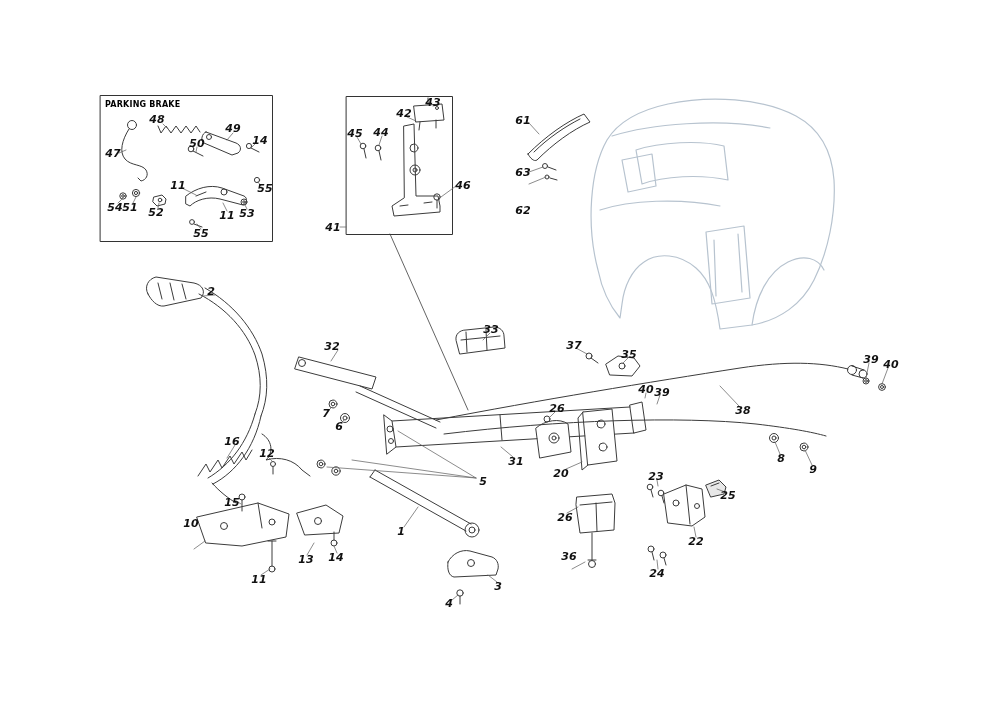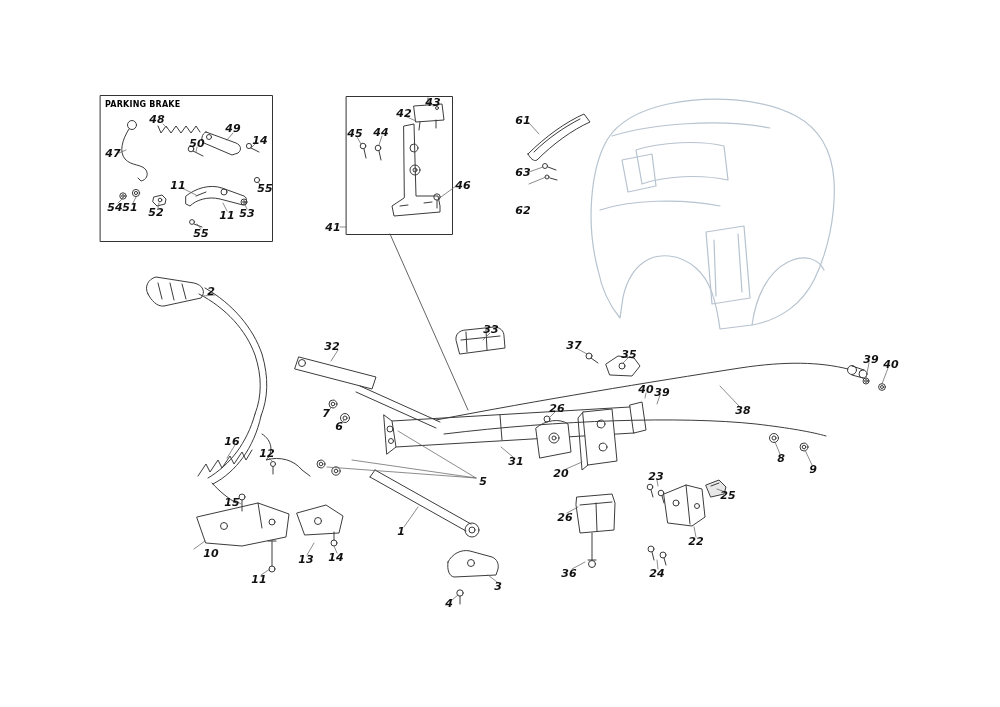--- a/index.html
+++ b/index.html
@@ -253,27 +253,27 @@
       <span class="callout" style="left: 339px; top: 426px;">6</span>
       <span class="callout" style="left: 557px; top: 408px;">26</span>
       <span class="callout" style="left: 232px; top: 441px;">16</span>
       <span class="callout" style="left: 267px; top: 453px;">12</span>
       <span class="callout" style="left: 516px; top: 461px; text-align: center;">31</span>
       <span class="callout" style="left: 561px; top: 473px;">20</span>
       <span class="callout" style="left: 483px; top: 481px;">5</span>
       <span class="callout" style="left: 781px; top: 458px;">8</span>
       <span class="callout" style="left: 813px; top: 469px;">9</span>
       <span class="callout" style="left: 232px; top: 502px;">15</span>
-      <span class="callout" style="left: 191px; top: 553px; margin-left: 20px;">10</span>
+      <span class="callout" style="left: 191px; top: 523px;">10</span>
       <span class="callout" style="left: 259px; top: 579px;">11</span>
       <span class="callout" style="left: 306px; top: 559px;">13</span>
       <span class="callout" style="left: 336px; top: 557px;">14</span>
       <span class="callout" style="left: 401px; top: 531px;">1</span>
       <span class="callout" style="left: 565px; top: 517px;">26</span>
-      <span class="callout" style="left: 569px; top: 573px; text-align: center;">36</span>
+      <span class="callout" style="left: 569px; top: 556px; text-align: center;">36</span>
       <span class="callout" style="left: 498px; top: 586px;">3</span>
       <span class="callout" style="left: 449px; top: 603px;">4</span>
       <span class="callout" style="left: 656px; top: 476px;">23</span>
       <span class="callout" style="left: 728px; top: 495px;">25</span>
       <span class="callout" style="left: 696px; top: 541px;">22</span>
       <span class="callout" style="left: 657px; top: 573px;">24</span>
     </div>
 
 </div>
 

